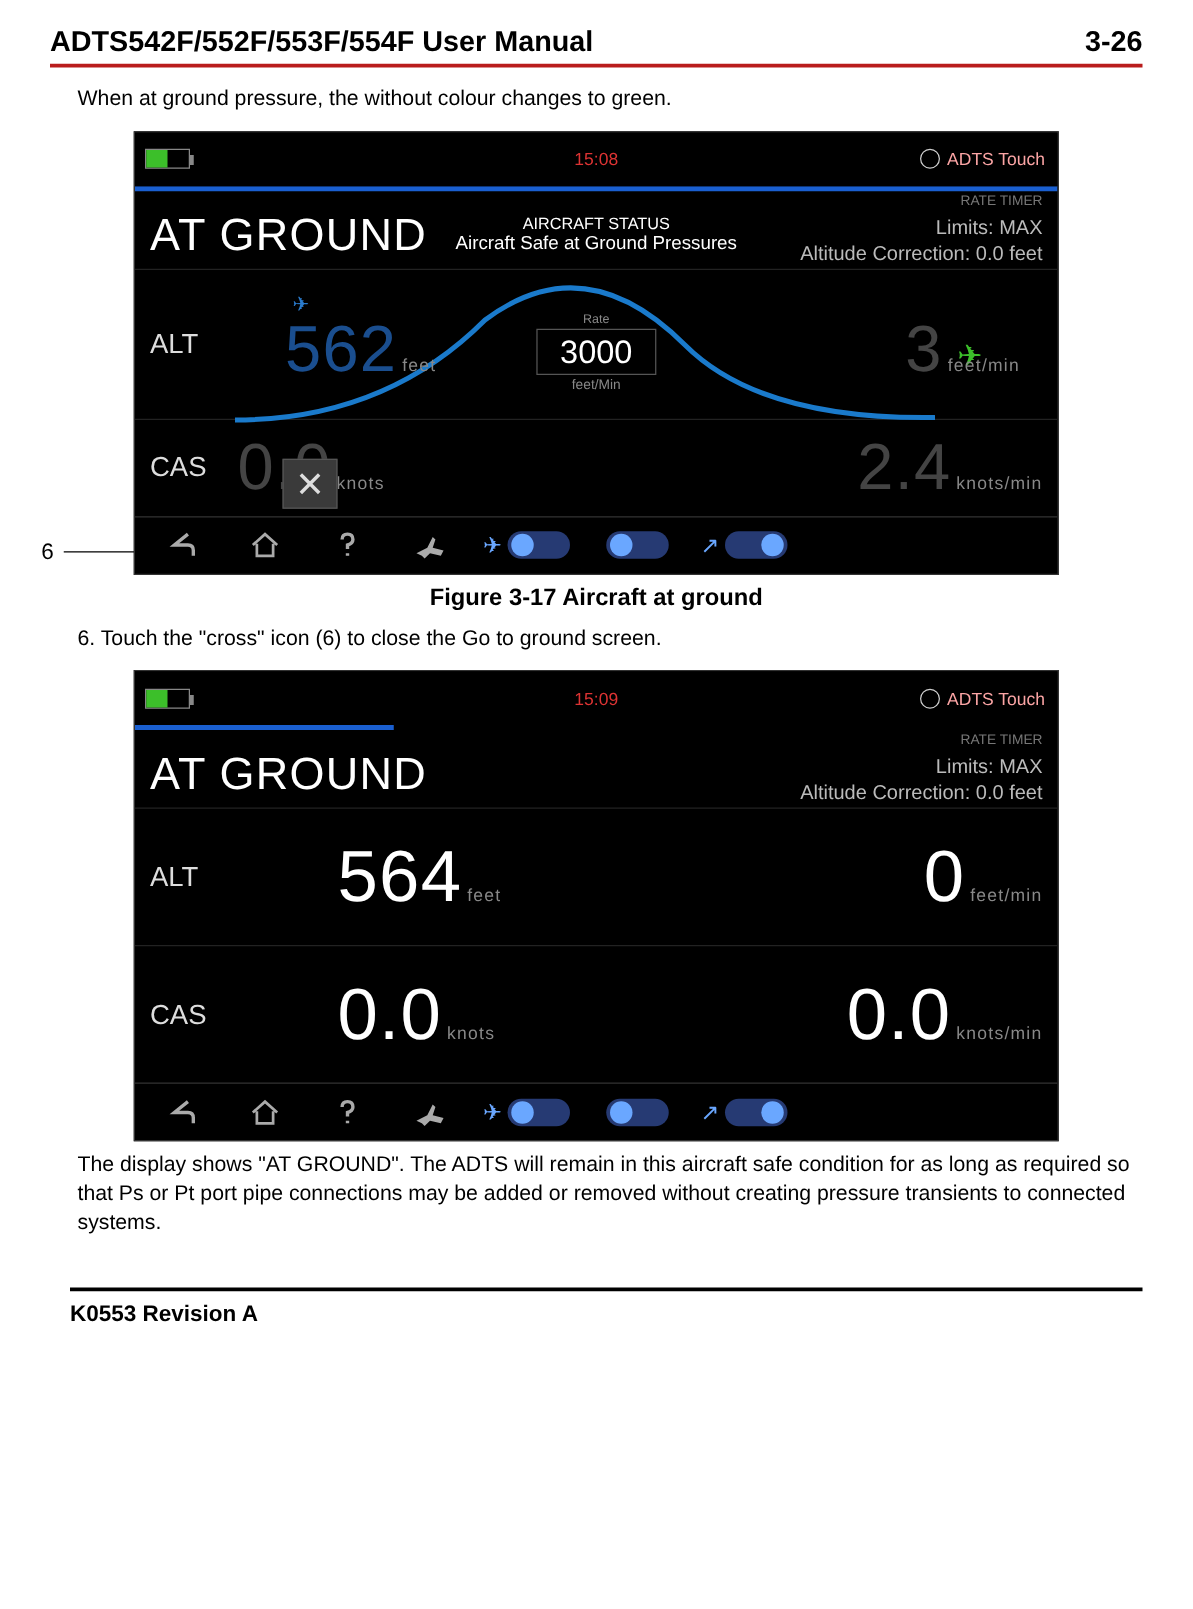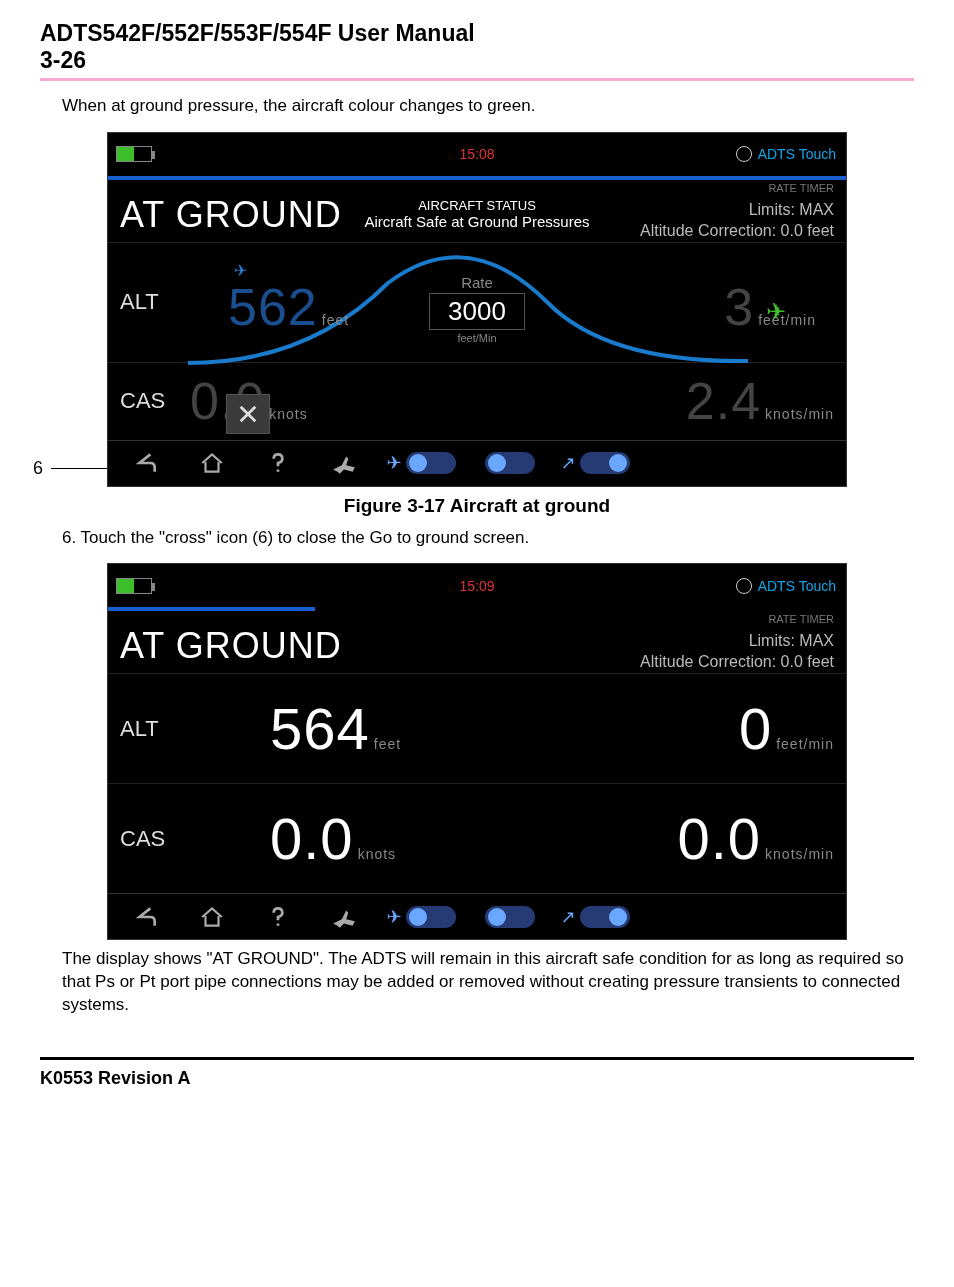--- a/index.html
+++ b/index.html
@@ -10,24 +10,23 @@
     margin: 0 auto;
     color: #000;
   }
   .page {
     padding: 20px 40px 30px 40px;
   }
   .header-row {
     display: flex;
     justify-content: space-between;
     align-items: baseline;
-    border-bottom: 3px solid #f9a8d4;
+    border-bottom: 3px solid #b91c1c;
     padding-bottom: 4px;
     margin-bottom: 14px;
-    flex-direction: column;
   }
   .doc-title {
     font-size: 23px;
     font-weight: bold;
   }
   .page-num {
     font-size: 23px;
     font-weight: bold;
   }
   .body-text {
@@ -61,21 +60,21 @@
     width: 36px; height: 16px;
     border: 1px solid #888; margin-left: 8px;
     position: relative; background: #000;
   }
   .battery::after {
     content: ""; position: absolute; right: -4px; top: 4px;
     width: 3px; height: 8px; background: #888;
   }
   .battery-fill { width: 50%; height: 100%; background: #3cbf2a; }
   .time { position: absolute; left: 50%; transform: translateX(-50%); color: #d33; }
-  .brand { margin-left: auto; margin-right: 10px; color: #0ea5e9; display:flex; align-items:center; gap:6px;}
+  .brand { margin-left: auto; margin-right: 10px; color: #fca5a5; display:flex; align-items:center; gap:6px;}
   .ge-logo {
     width:16px; height:16px; border:1.5px solid #ccc; border-radius:50%; position:relative;
   }
   .progress-bar { height: 4px; background: #1a5fd0; width: 100%; }
   .topinfo {
     display:flex; justify-content:flex-end; padding:2px 12px 0 12px;
     font-size:11px; color:#777;
   }
   .atground-row {
     display:flex; align-items:flex-start; padding:0 12px;
@@ -108,21 +107,21 @@
   .big-val.dim { color:#444; }
   .big-val.white { color:#fff; }
   .right-val { margin-left:auto; }
   .wave-svg {
     position:absolute; top:0; left:80px; width:560px; height:150px;
   }
   .rate-box {
     position:absolute; left:50%; top:56%; transform:translate(-50%,-50%);
     text-align:center;
   }
-  .rate-box .rlabel { font-size:15px; color:#888; }
+  .rate-box .rlabel { font-size:10px; color:#888; }
   .rate-box .rval {
     background:#000; border:1px solid #555; padding:2px 18px;
     font-size:26px; color:#fff; display:inline-block; margin:2px 0;
   }
   .rate-box .runit { font-size:11px; color:#888; }
   .green-plane {
     position:absolute; right:60px; top:58%; transform:translateY(-50%);
     color:#3cbf2a; font-size:24px;
   }
   .blue-plane {
@@ -160,39 +159,39 @@
     display:flex; align-items:center; font-size:18px;
   }
   .callout-line {
     width:150px; height:0; border-top:1px solid #000; margin-left:8px;
   }
   .fig-caption {
     text-align:center; font-size:19px; font-weight:bold;
     margin: 6px 0 10px 0;
   }
   .footer {
-    border-top:3px solid #000; margin-top:40px; padding-top:8px;
+    border-top:3px solid #000; margin-top:40px; padding-top:8px;margin-left:16px;
   }
   .footer-text { font-size:18px; font-weight:bold; }
 
   
   .s2 .big-val { font-size:58px; }
   .s2 .data-row { min-height: 110px; }
 </style>
 </head>
 <body>
 
 <div class="page">
 
   <div class="header-row">
     <div class="doc-title">ADTS542F/552F/553F/554F User Manual</div>
     <div class="page-num">3-26</div>
   </div>
 
-  <p class="body-text">When at ground pressure, the aircraft colour changes to green.</p>
+  <p class="body-text">When at ground pressure, the without colour changes to green.</p>
 
   <div class="fig-wrap">
     <div class="callout-6">
       <span>6</span>
       <span class="callout-line"></span>
     </div>
 
     <div class="screenshot">
       <div class="statusbar">
         <div class="battery">

